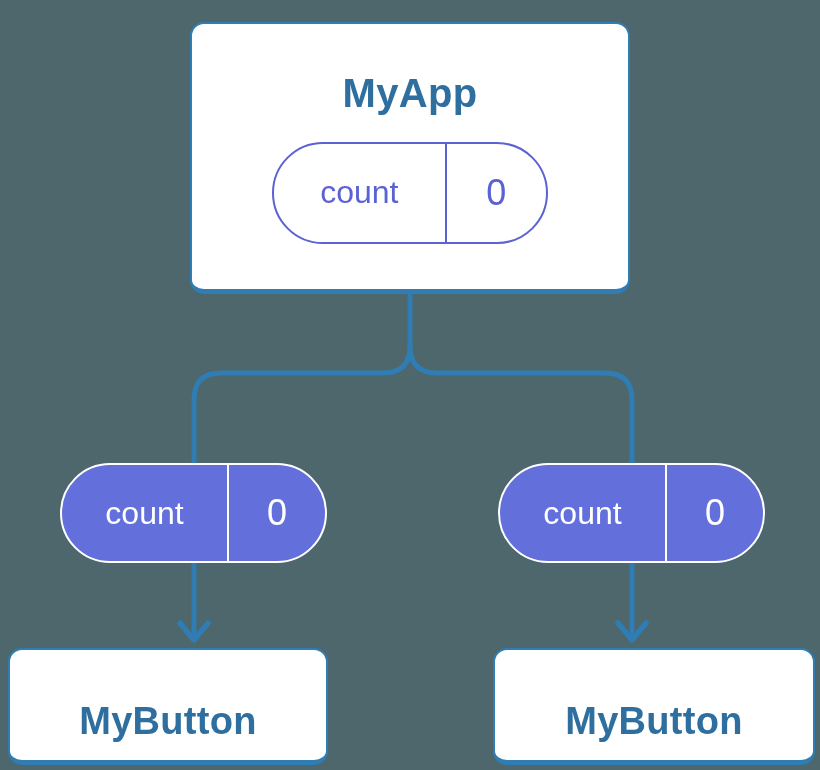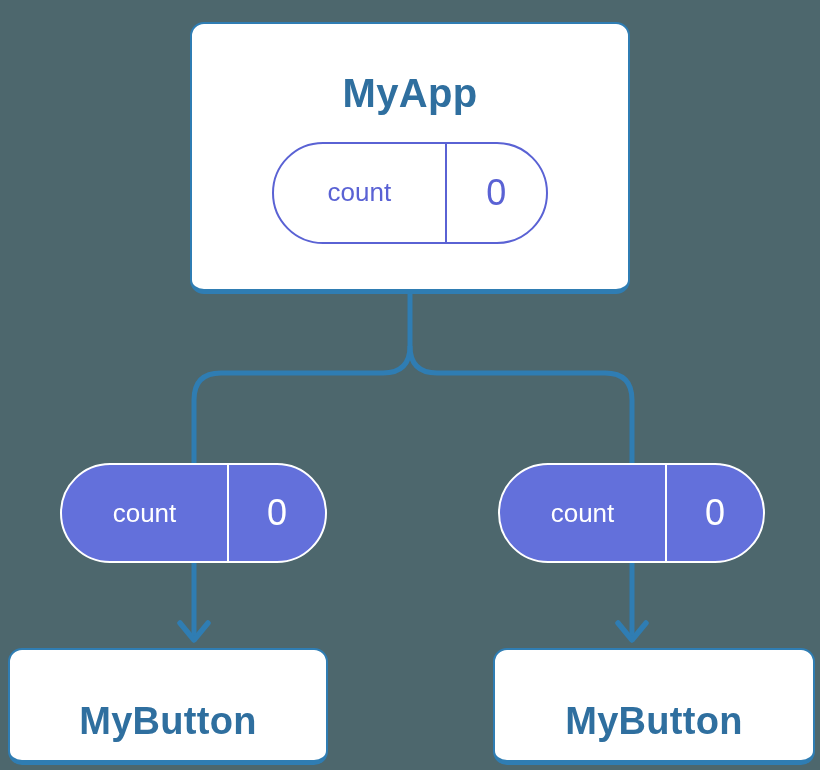--- a/index.html
+++ b/index.html
@@ -69,21 +69,21 @@
     display: flex;
     align-items: stretch;
     border-radius: 999px;
     overflow: hidden;
   }
   .pill-section-name {
     flex: 1;
     display: flex;
     align-items: center;
     justify-content: center;
-    font-size: 26px;
+    font-size: 32px;
   }
   .pill-section-value {
     width: 36.5%;
     display: flex;
     align-items: center;
     justify-content: center;
     font-size: 36px;
   }
   .pill-outline {
     width: 276px;

